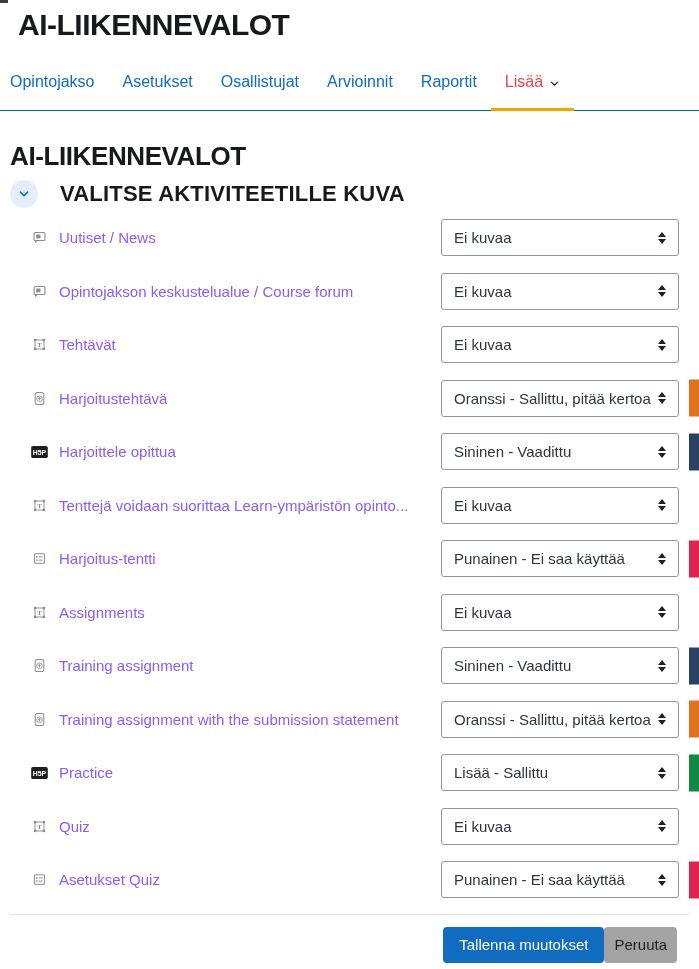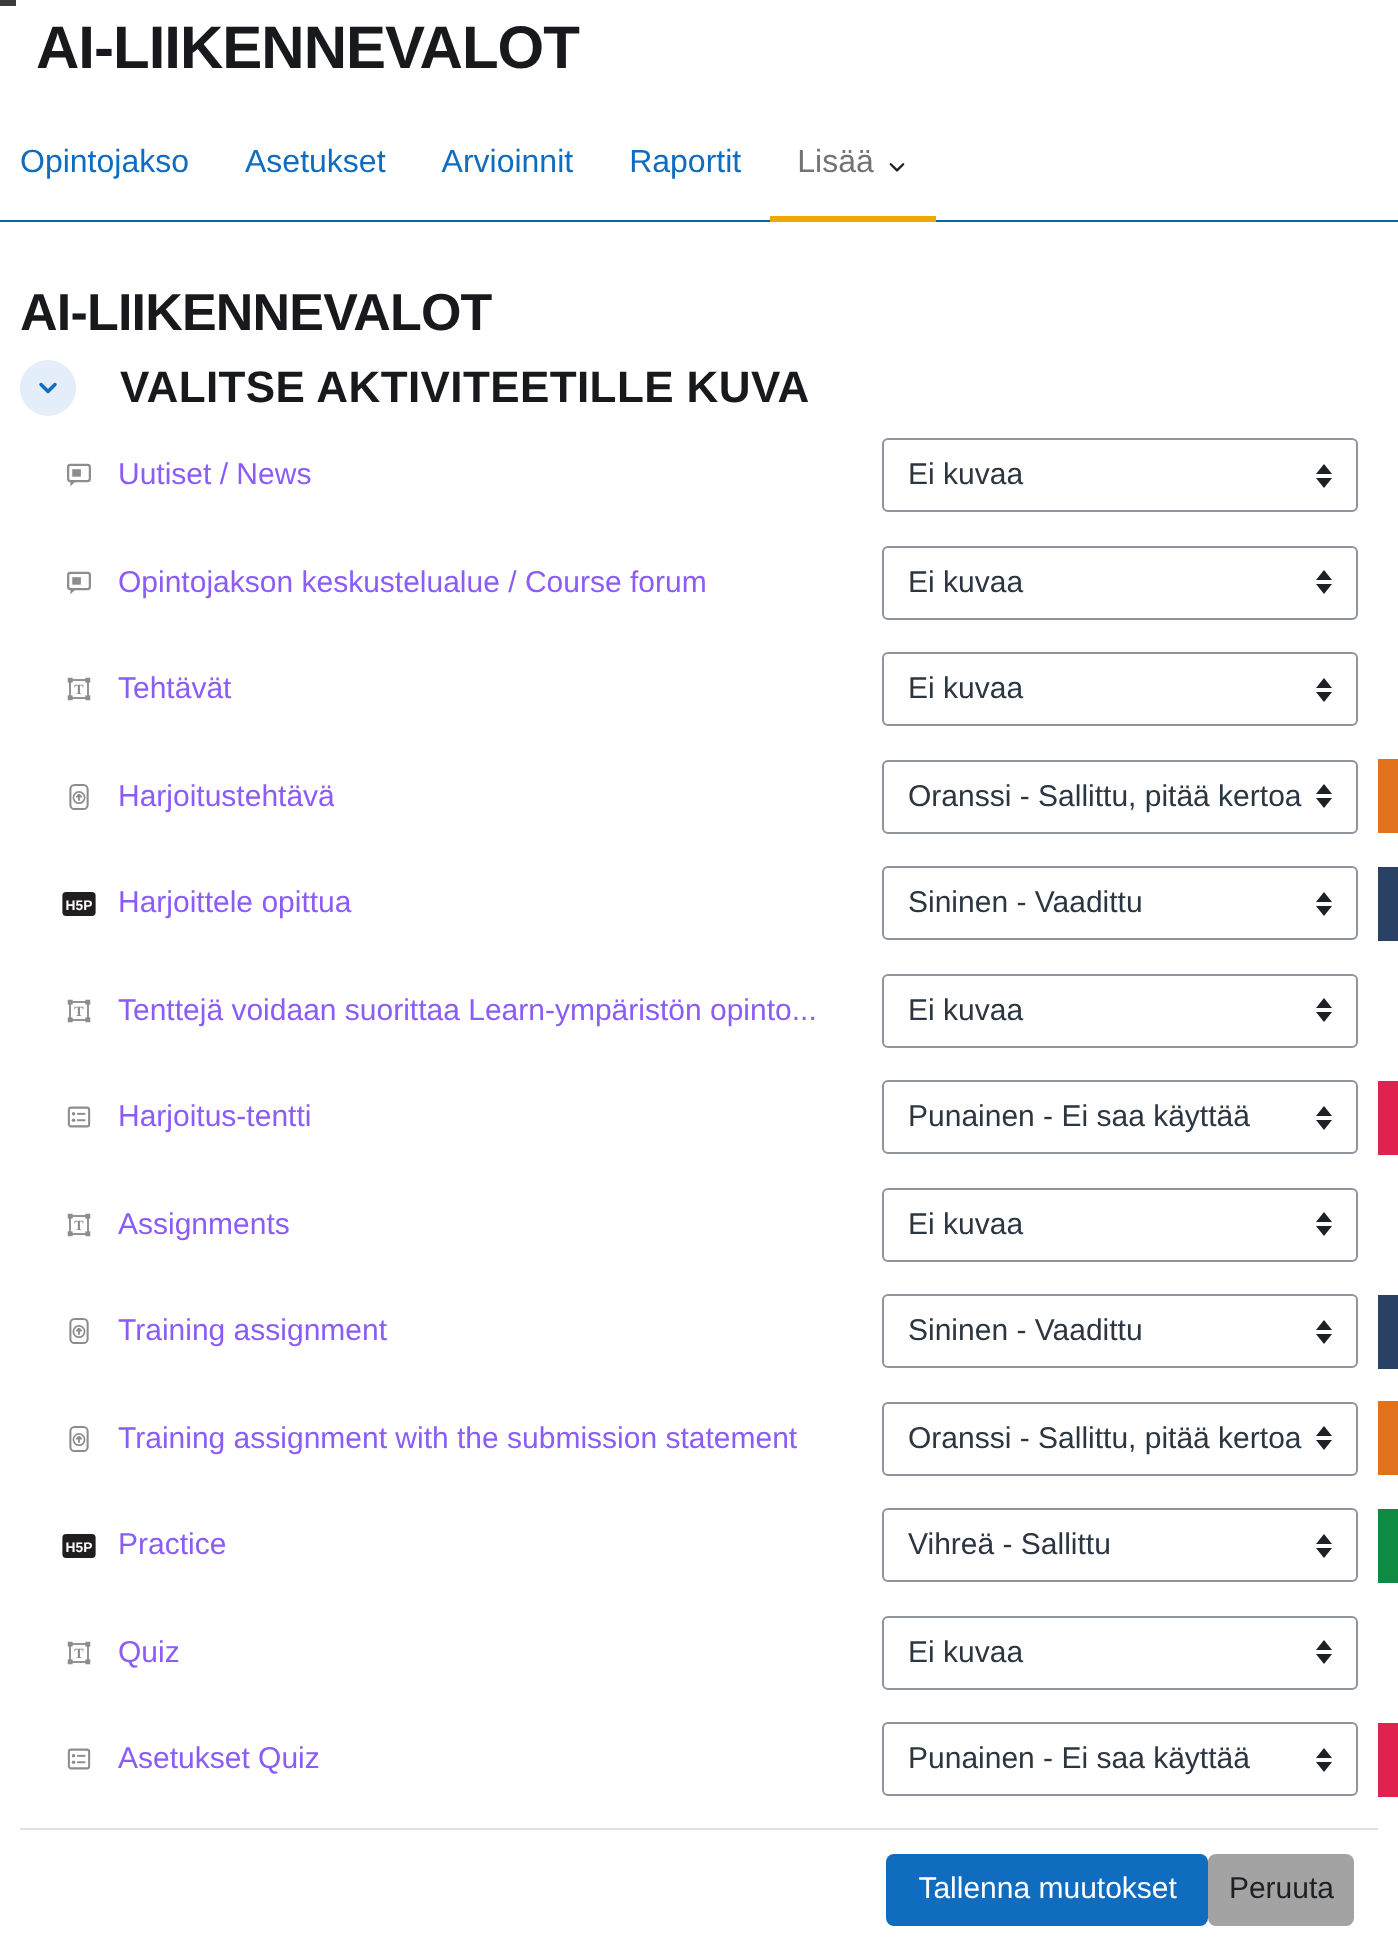--- a/index.html
+++ b/index.html
@@ -11,21 +11,21 @@
   .artifact{position:absolute;top:0;left:0;width:8px;height:3px;background:#3c3c3c;}
 
   
   h1.page-title{margin:8px 0 0 18px;font-size:30px;line-height:34px;font-weight:700;letter-spacing:-.5px;color:#17191c;}
 
   .nav-wrap{margin-top:31px;border-bottom:1px solid #0369a1;}
   .nav{display:flex;align-items:flex-end;padding-left:10px;}
   .tab{position:relative;display:flex;align-items:center;gap:6px;padding:0 14px 19px 14px;
        font-size:16px;color:#0f6cbf;text-decoration:none;cursor:pointer;white-space:nowrap;}
   .tab:first-child{padding-left:0;}
-  .tab.active{color:#737373;}
+  .tab.active{color:#ef4444;}
   .tab.active::after{content:"";position:absolute;left:0;right:0;bottom:-1px;height:3px;background:var(--underline,#f0a800);}
   .tab .chev{display:inline-flex;margin-top:2px;}
 
   
   h2.course-title{margin:30px 0 0 10px;font-size:26px;line-height:30px;font-weight:700;letter-spacing:-.4px;color:#17191c;}
   .section-head{display:flex;align-items:center;margin:9px 0 0 10px;}
   .collapse-btn{width:28px;height:28px;border-radius:50%;border:none;background:#e4eefa;
     display:flex;align-items:center;justify-content:center;cursor:pointer;padding:0;flex:0 0 28px;}
   .section-title{margin-left:22px;font-size:22px;font-weight:700;letter-spacing:.2px;color:#17191c;}
 
@@ -62,20 +62,24 @@
   <nav class="nav">
       <a class="tab">
     <span>Opintojakso</span>
 
   </a>
       <a class="tab">
     <span>Asetukset</span>
 
   </a>
       <a class="tab">
+    <span>Osallistujat</span>
+
+  </a>
+      <a class="tab">
     <span>Arvioinnit</span>
 
   </a>
       <a class="tab">
     <span>Raportit</span>
 
   </a>
       <a class="tab active">
     <span>Lisää</span>
     <span class="chev">
@@ -293,21 +297,21 @@
   </div>
     <div class="row">
     <span class="icon">
         <svg width="17" height="12" viewBox="0 0 18 13">
           <rect width="18" height="13" rx="2" fill="#211e1f"></rect>
           <text x="9" y="9.6" font-size="7.5" font-weight="bold" text-anchor="middle" fill="#fff" textLength="14.5" lengthAdjust="spacingAndGlyphs" font-family="'Liberation Sans',sans-serif">H5P</text>
         </svg>
       </span>
     <span class="label">Practice</span>
     <div class="select">
-      <span class="select-value">Vihreä - Sallittu</span>
+      <span class="select-value">Lisää - Sallittu</span>
       <span class="arrows">
           <span class="tri-up"></span>
           <span class="tri-down"></span>
         </span>
     </div>
     <span class="bar" style="background: rgb(15, 138, 67);"></span>
   </div>
     <div class="row">
     <span class="icon">
         <svg width="15" height="15" viewBox="0 0 16 16">

